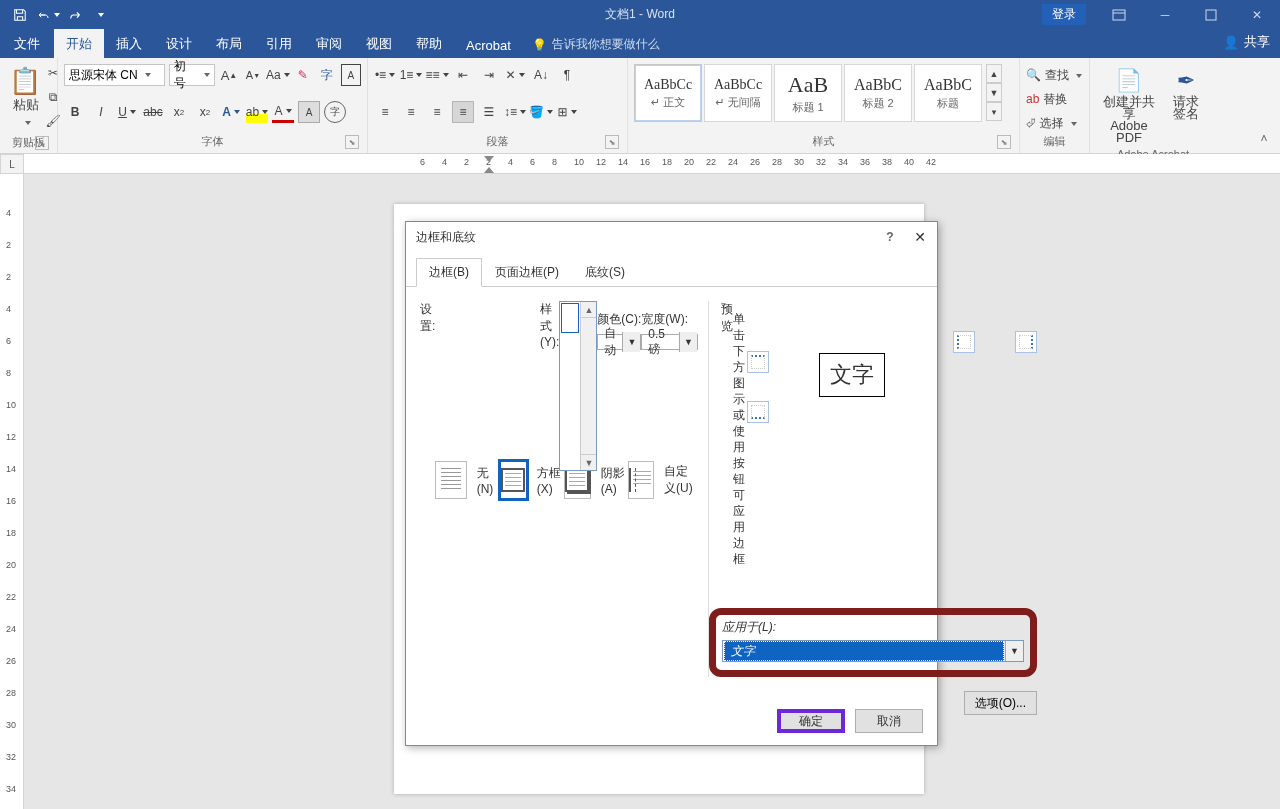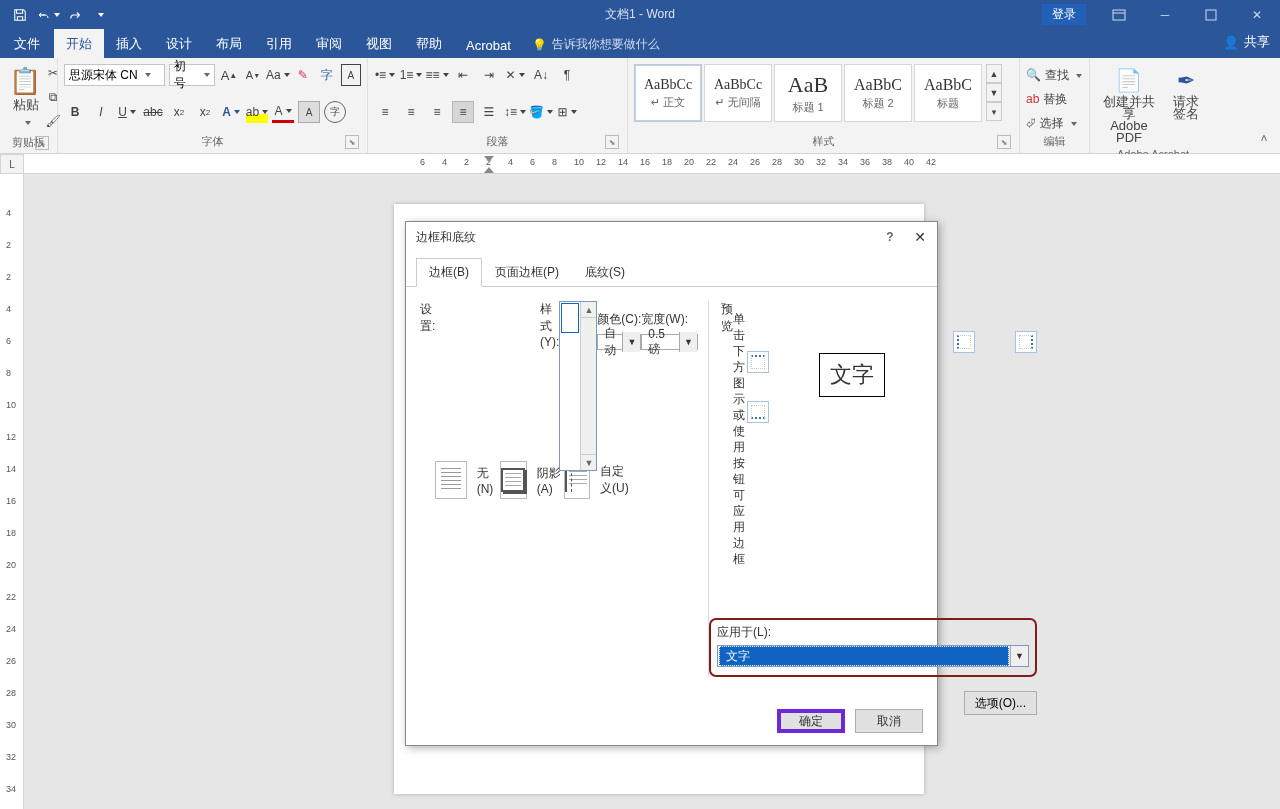--- a/index.html
+++ b/index.html
@@ -116,21 +116,21 @@
   .pvbtn { width:22px; height:22px; border:1px solid #a9c2e4; background:#fff; display:flex;align-items:center;justify-content:center;}
   .pvbtn .pln{ width:14px; height:14px; }
   .pvbtn .pln.top{ border-top:2px dotted #3b71b5; border-left:1px dotted #ccc;border-right:1px dotted #ccc;border-bottom:1px dotted #ccc;}
   .pvbtn .pln.bot{ border-bottom:2px dotted #3b71b5; border-left:1px dotted #ccc;border-right:1px dotted #ccc;border-top:1px dotted #ccc;}
   .pvbtn .pln.left{ border-left:2px dotted #3b71b5; border-top:1px dotted #ccc;border-right:1px dotted #ccc;border-bottom:1px dotted #ccc;}
   .pvbtn .pln.right{ border-right:2px dotted #3b71b5; border-top:1px dotted #ccc;border-left:1px dotted #ccc;border-bottom:1px dotted #ccc;}
   .pv-sample { width:66px; height:44px; border:1px solid #000; display:flex;align-items:center;justify-content:center; font-family:"SimSun",serif; font-size:22px; margin-left:30px; margin-top:2px;}
   .pv-bottom { display:flex; gap:40px; margin-left:68px; margin-top:30px;}
   
   .applyto { position:absolute; left:0; right:0; bottom:0;}
-  .applyto .redbox { border:2px solid #7f1d1d; padding:4px 6px 8px 6px; border-radius:7px;}
+  .applyto .redbox { border:7px solid #7f1d1d; padding:4px 6px 8px 6px; border-radius:12px;font-style:italic;}
   .applyto .aselect { border:1px solid #7a9ac0; height:22px; display:flex;align-items:center; position:relative;}
   .applyto .aselect .aval { flex:1; background:#0f64c2; color:#fff; padding:2px 6px; height:100%; display:flex;align-items:center; border:1px dotted #fff; margin:1px;}
   .applyto .aselect .aarr { width:18px;height:20px; border-left:1px solid #aaa; display:flex;align-items:center;justify-content:center; font-size:9px; background:#efefef;}
   .optbtn { position:absolute; right:0; bottom:-38px; border:1px solid #adadad; background:#e1e1e1; height:24px; padding:0 10px; font-size:12px;}
   
   .dbtns { position:absolute; right:14px; bottom:12px; display:flex; gap:10px;}
   .dbtn { width:68px; height:24px; border:1px solid #adadad; background:#e1e1e1; font-size:12px; display:flex;align-items:center;justify-content:center;}
   .dbtn.primary { border:4px solid #6d28d9;}
   .caret::after{content:"";border-left:3px solid transparent;border-right:3px solid transparent;border-top:4px solid currentColor;display:inline-block;margin-left:3px;vertical-align:middle;}
 </style>
@@ -411,20 +411,26 @@
 
     <div class="col settings">
       <div class="sect">设置:</div>
       <div class="seticon-row">
           <div class="seticon">
             <div class="inner lines"></div>
           </div>
           <span>无(N)</span>
         </div>
       <div class="seticon-row">
+          <div class="seticon sel">
+            <div class="inner box"></div>
+          </div>
+          <span>方框(X)</span>
+        </div>
+      <div class="seticon-row">
           <div class="seticon">
             <div class="inner shadow"></div>
           </div>
           <span>阴影(A)</span>
         </div>
       <div class="seticon-row">
           <div class="seticon">
             <div class="inner custom"></div>
           </div>
           <span>自定义(U)</span>

